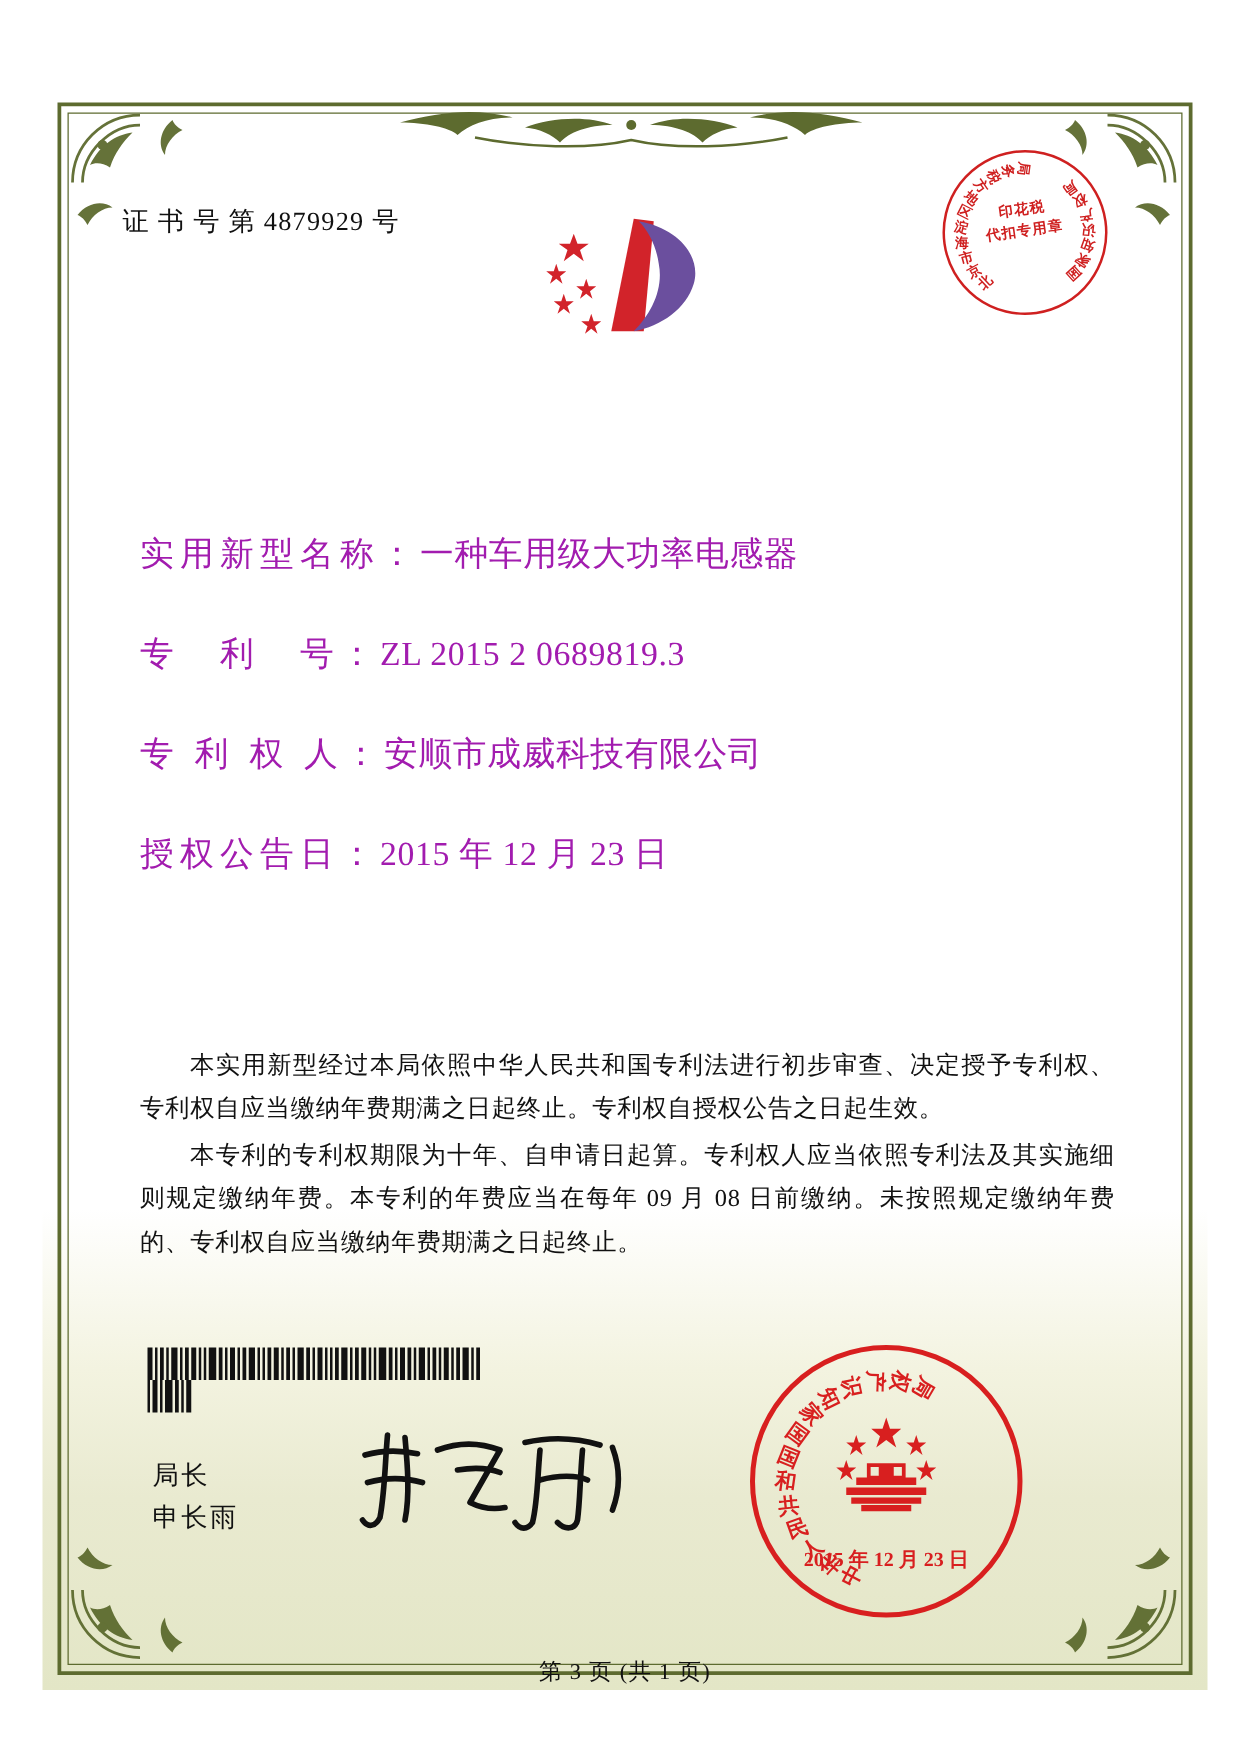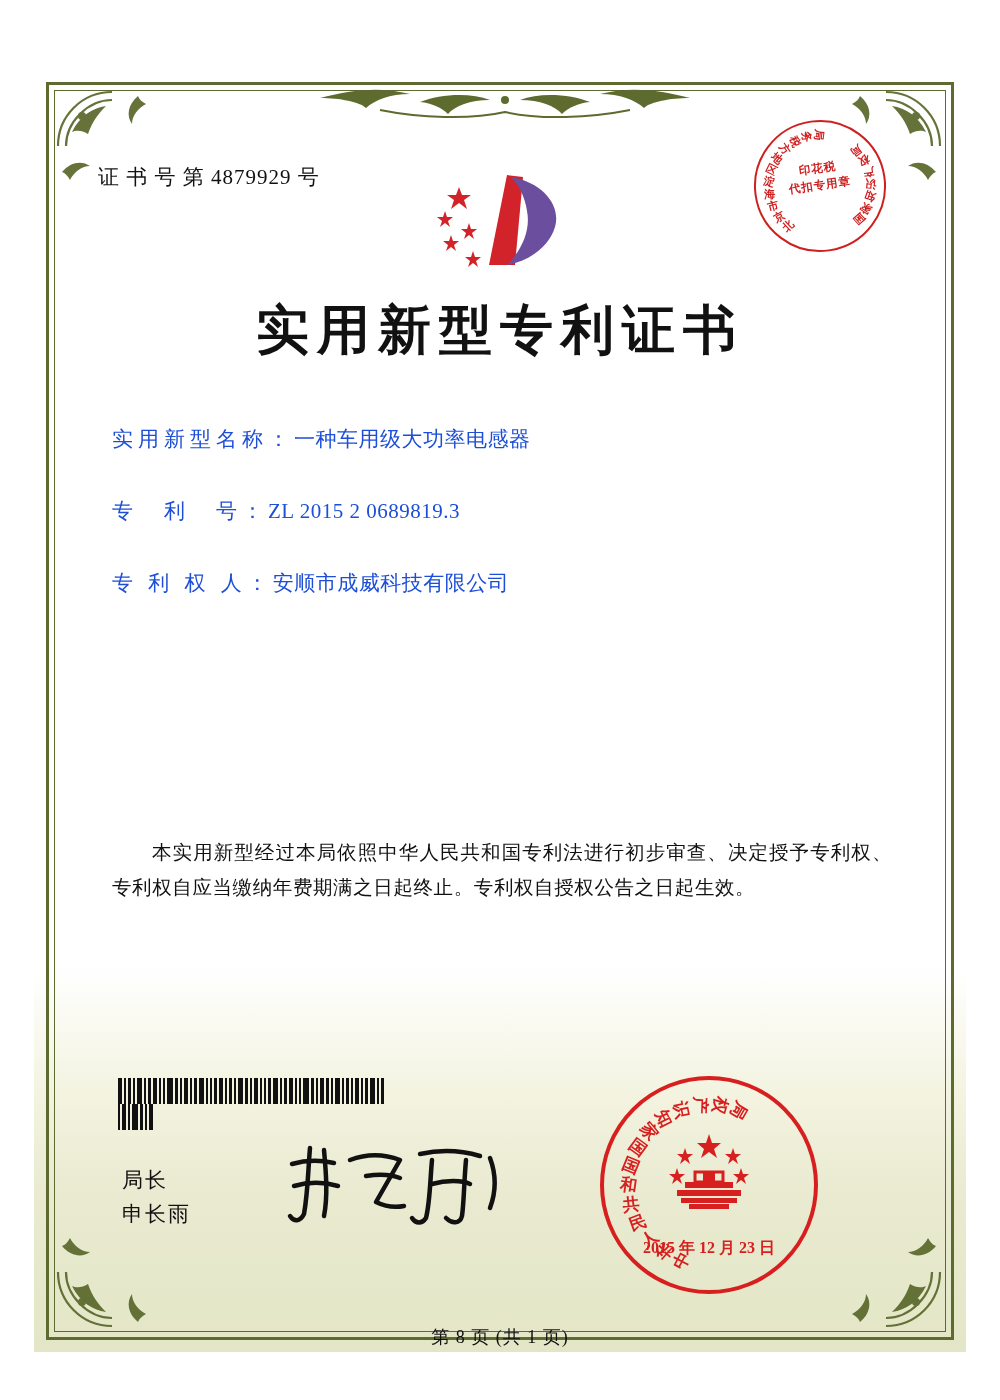--- a/index.html
+++ b/index.html
@@ -172,22 +172,22 @@
     white-space: nowrap;
   }
   
   .fields {
     position: absolute;
     left: 112px;
     top: 425px;
     width: 780px;
   }
   .field {
-    font-size: 21px;
-    color: #1d4ed8;
+    font-size: 27px;
+    color: #a21caf;
     margin-bottom: 44px;
     white-space: nowrap;
     letter-spacing: .5px;
   }
   .field .lbl { letter-spacing: 5px; }
   .field .val { letter-spacing: .5px; }
 
   .paragraphs {
     position: absolute;
     left: 112px;
@@ -356,36 +356,39 @@
       <span style="transform: rotate(118deg) translate(0,-56px) rotate(90deg)">知</span>
       <span style="transform: rotate(132deg) translate(0,-56px) rotate(90deg)">家</span>
       <span style="transform: rotate(146deg) translate(0,-56px) rotate(90deg)">国</span>
     </div>
     <div class="center-lines">
       <div>印花税</div>
       <div>代扣专用章</div>
     </div>
   </div>
 
-  <div class="title">实用新型专利证书</div>
 
   <div class="fields">
     <div class="field">
       <span class="lbl">实用新型名称：</span><span class="val">一种车用级大功率电感器</span>
     </div>
     <div class="field">
       <span class="lbl">专　利　号：</span><span class="val">ZL 2015 2 0689819.3</span>
     </div>
     <div class="field">
       <span class="lbl">专 利 权 人：</span><span class="val">安顺市成威科技有限公司</span>
     </div>
+    <div class="field">
+      <span class="lbl">授权公告日：</span><span class="val">2015 年 12 月 23 日</span>
+    </div>
   </div>
 
   <div class="paragraphs">
     <p>本实用新型经过本局依照中华人民共和国专利法进行初步审查、决定授予专利权、专利权自应当缴纳年费期满之日起终止。专利权自授权公告之日起生效。</p>
+    <p>本专利的专利权期限为十年、自申请日起算。专利权人应当依照专利法及其实施细则规定缴纳年费。本专利的年费应当在每年 09 月 08 日前缴纳。未按照规定缴纳年费的、专利权自应当缴纳年费期满之日起终止。</p>
   </div>
 
   <div class="barcode"><i style="width: 4px;"></i><i style="width: 2px;"></i><i style="width: 3px;"></i><i style="width: 2px;"></i><i style="width: 5px;"></i><i style="width: 2px;"></i><i style="width: 3px;"></i><i style="width: 4px;"></i><i style="width: 2px;"></i><i style="width: 2px;"></i><i style="width: 6px;"></i><i style="width: 3px;"></i><i style="width: 2px;"></i><i style="width: 4px;"></i><i style="width: 2px;"></i><i style="width: 3px;"></i><i style="width: 5px;"></i><i style="width: 2px;"></i><i style="width: 2px;"></i><i style="width: 3px;"></i><i style="width: 4px;"></i><i style="width: 2px;"></i><i style="width: 3px;"></i><i style="width: 2px;"></i><i style="width: 5px;"></i><i style="width: 3px;"></i><i style="width: 2px;"></i><i style="width: 4px;"></i><i style="width: 2px;"></i><i style="width: 2px;"></i><i style="width: 3px;"></i><i style="width: 5px;"></i><i style="width: 2px;"></i><i style="width: 3px;"></i><i style="width: 4px;"></i><i style="width: 2px;"></i><i style="width: 2px;"></i><i style="width: 6px;"></i><i style="width: 3px;"></i><i style="width: 2px;"></i><i style="width: 4px;"></i><i style="width: 3px;"></i><i style="width: 2px;"></i><i style="width: 5px;"></i><i style="width: 2px;"></i><i style="width: 3px;"></i><i style="width: 2px;"></i><i style="width: 4px;"></i><i style="width: 2px;"></i><i style="width: 3px;"></i><i style="width: 5px;"></i><i style="width: 2px;"></i><i style="width: 3px;"></i><i style="width: 2px;"></i><i style="width: 4px;"></i><i style="width: 2px;"></i><i style="width: 6px;"></i><i style="width: 3px;"></i><i style="width: 2px;"></i><i style="width: 4px;"></i></div>
 
   <div class="director">
     <div>局长</div>
     <div>申长雨</div>
   </div>
 
   <div class="signature">
@@ -436,15 +439,15 @@
           <rect x="26" y="54" width="48" height="6"></rect>
           <path d="M36 54 L36 44 L64 44 L64 54 Z" fill="none" stroke="#d81f1f" stroke-width="3"></path>
           <rect x="30" y="76" width="40" height="5"></rect>
           <rect x="44" y="44" width="12" height="12"></rect>
         </g>
       </svg>
     </div>
     <div class="stamp-date">2015 年 12 月 23 日</div>
   </div>
 
-  <div class="footer">第 8 页 (共 1 页)</div>
+  <div class="footer">第 3 页 (共 1 页)</div>
 
 </div>
 
 </body></html>

